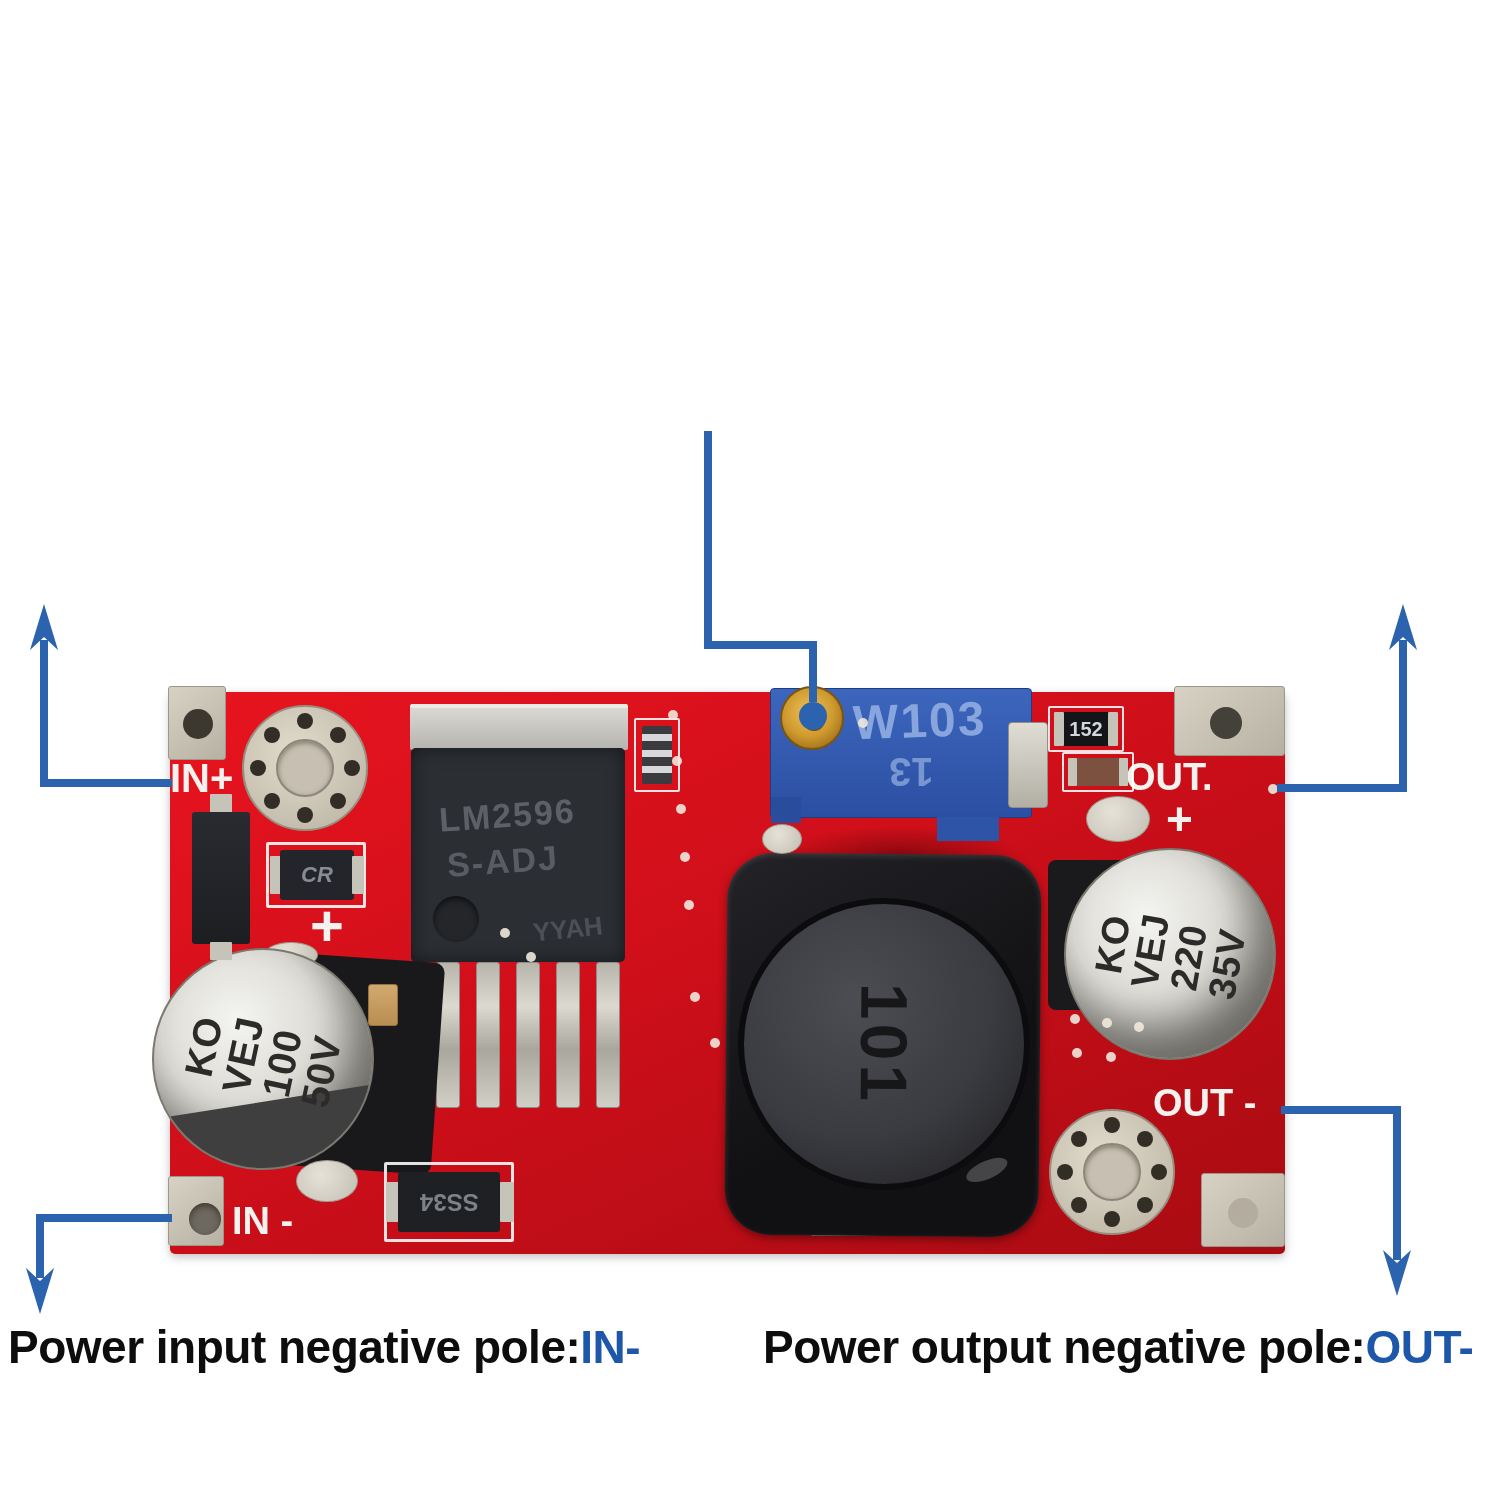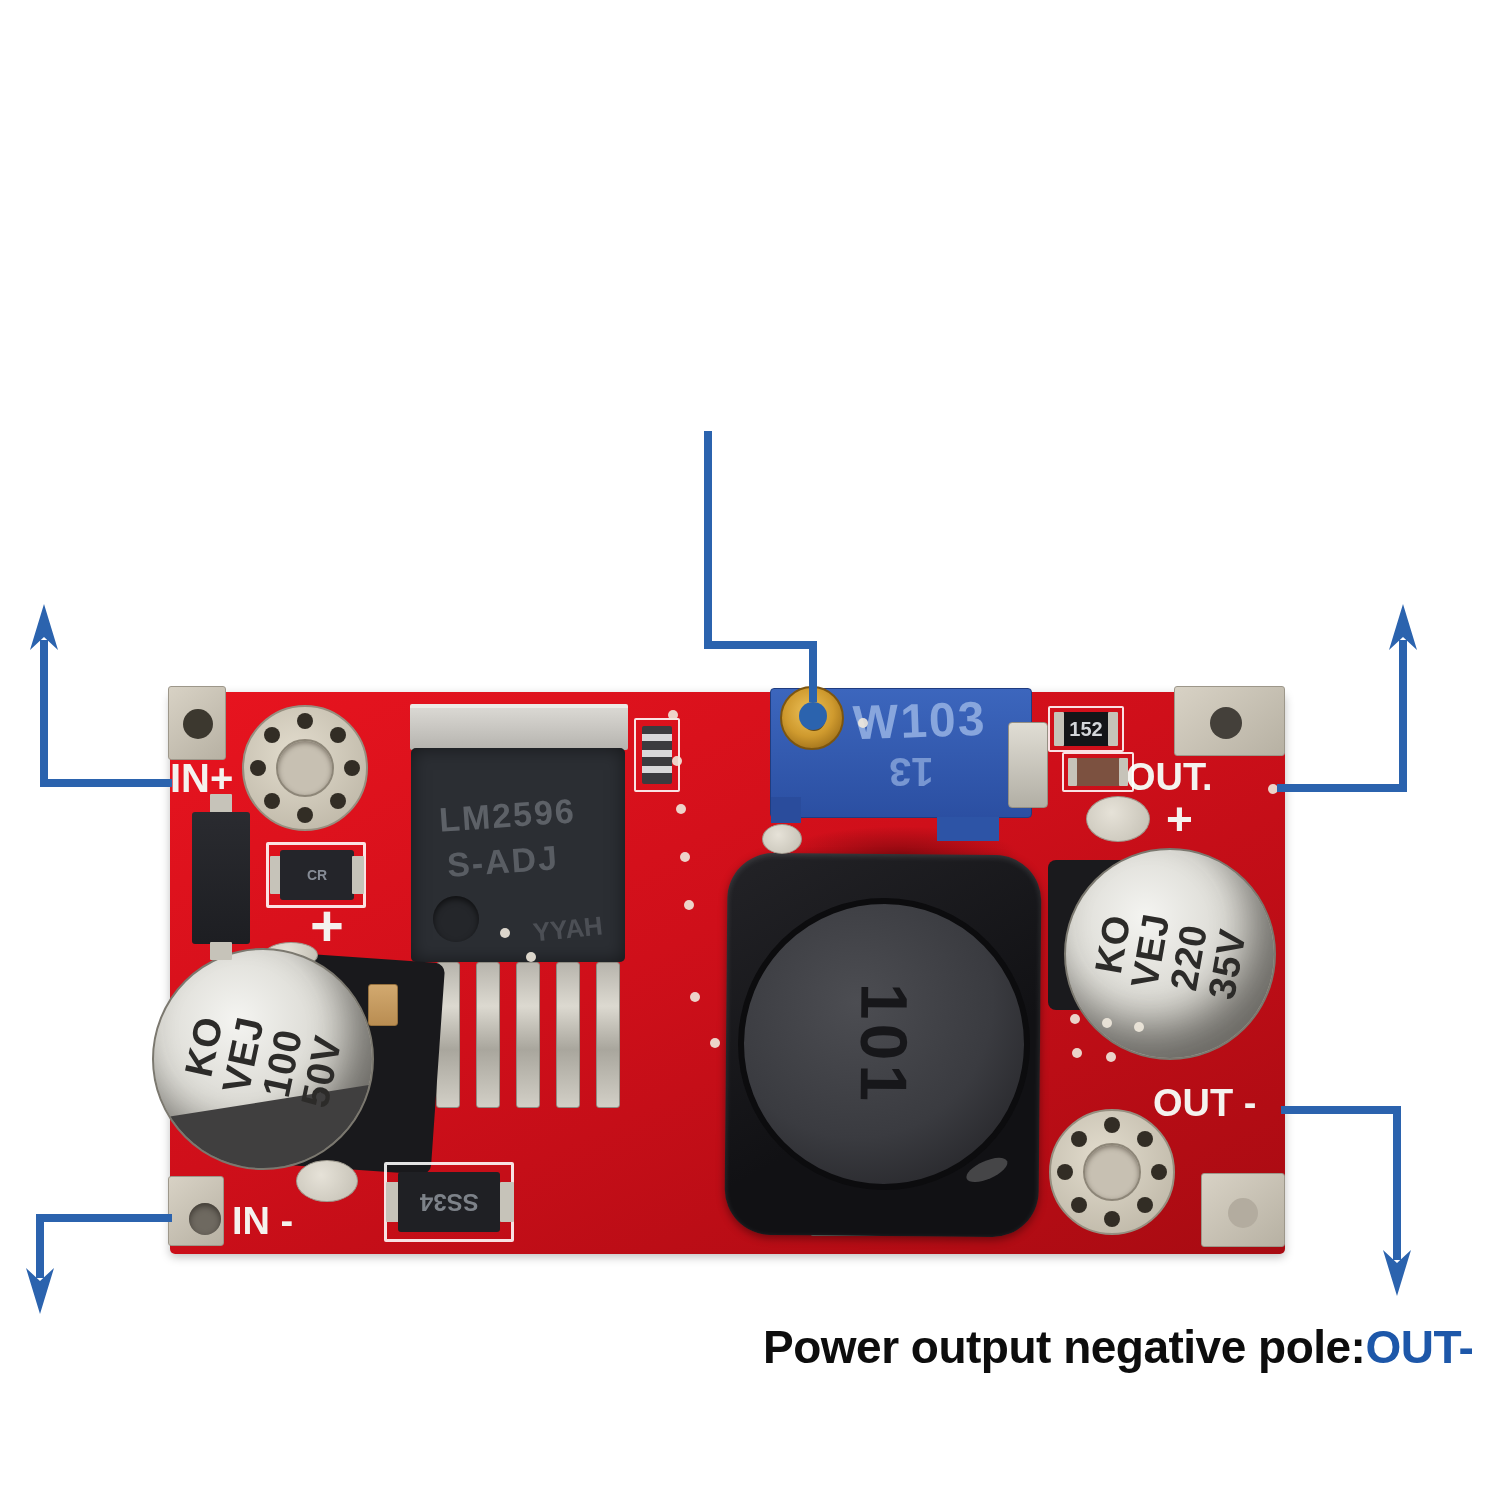--- a/index.html
+++ b/index.html
@@ -44,20 +44,23 @@
   .outline{border:3px solid rgba(255,255,255,.88);border-radius:2px;background:transparent;}
   .dend{background:#c6c3b9;border-radius:1px;}
   .dbody{background:#24252a;border-radius:3px;}
 </style>
 </head>
 <body>
 
 <div class="canvas">
 
 
+  <div class="plabel lbl-in-minus">
+    <span>Power input negative pole:</span><span class="pin">IN-</span>
+  </div>
   <div class="plabel lbl-out-minus">
     <span>Power output negative pole:</span><span class="pin">OUT-</span>
   </div>
 
   <div class="pcb">
 
     <div class="pad" style="left:-2px;top:-6px;width:58px;height:74px;">
       <div class="hole" style="left:14px;top:22px;width:30px;height:30px;background:#3c382f;"></div>
     </div>
     <div class="pad" style="left:1004px;top:-6px;width:111px;height:70px;">
@@ -161,21 +164,21 @@
     </div>
     <div class="solder" style="left:126px;top:468px;width:62px;height:42px;"></div>
 
     <div class="dend" style="left:40px;top:102px;width:22px;height:20px;"></div>
     <div class="dbody" style="left:22px;top:120px;width:58px;height:132px;background:linear-gradient(180deg,#2a2b30,#1d1e22);"></div>
     <div class="dend" style="left:40px;top:250px;width:22px;height:18px;"></div>
 
     <div class="outline" style="left:96px;top:150px;width:100px;height:66px;"></div>
     <div class="dend" style="left:100px;top:164px;width:12px;height:38px;"></div>
     <div class="dbody" style="left:110px;top:158px;width:74px;height:50px;display:flex;align-items:center;justify-content:center;">
-      <span style="position:static;font-size:14px;font-weight:bold;color:#868c96;">CR</span>
+      <span style="position:static;font-size:22px;font-weight:bold;color:#868c96;font-style:italic;">CR</span>
     </div>
     <div class="dend" style="left:182px;top:164px;width:12px;height:38px;"></div>
 
     <div class="outline" style="left:214px;top:470px;width:130px;height:80px;"></div>
     <div class="dend" style="left:216px;top:490px;width:14px;height:40px;"></div>
     <div class="dbody" style="left:228px;top:480px;width:102px;height:60px;background:#1f2024;display:flex;align-items:center;justify-content:center;">
       <span style="position:static;font-size:24px;font-weight:bold;color:#7d8289;transform:rotate(180deg);">SS34</span>
     </div>
     <div class="dend" style="left:330px;top:490px;width:14px;height:40px;"></div>
 

